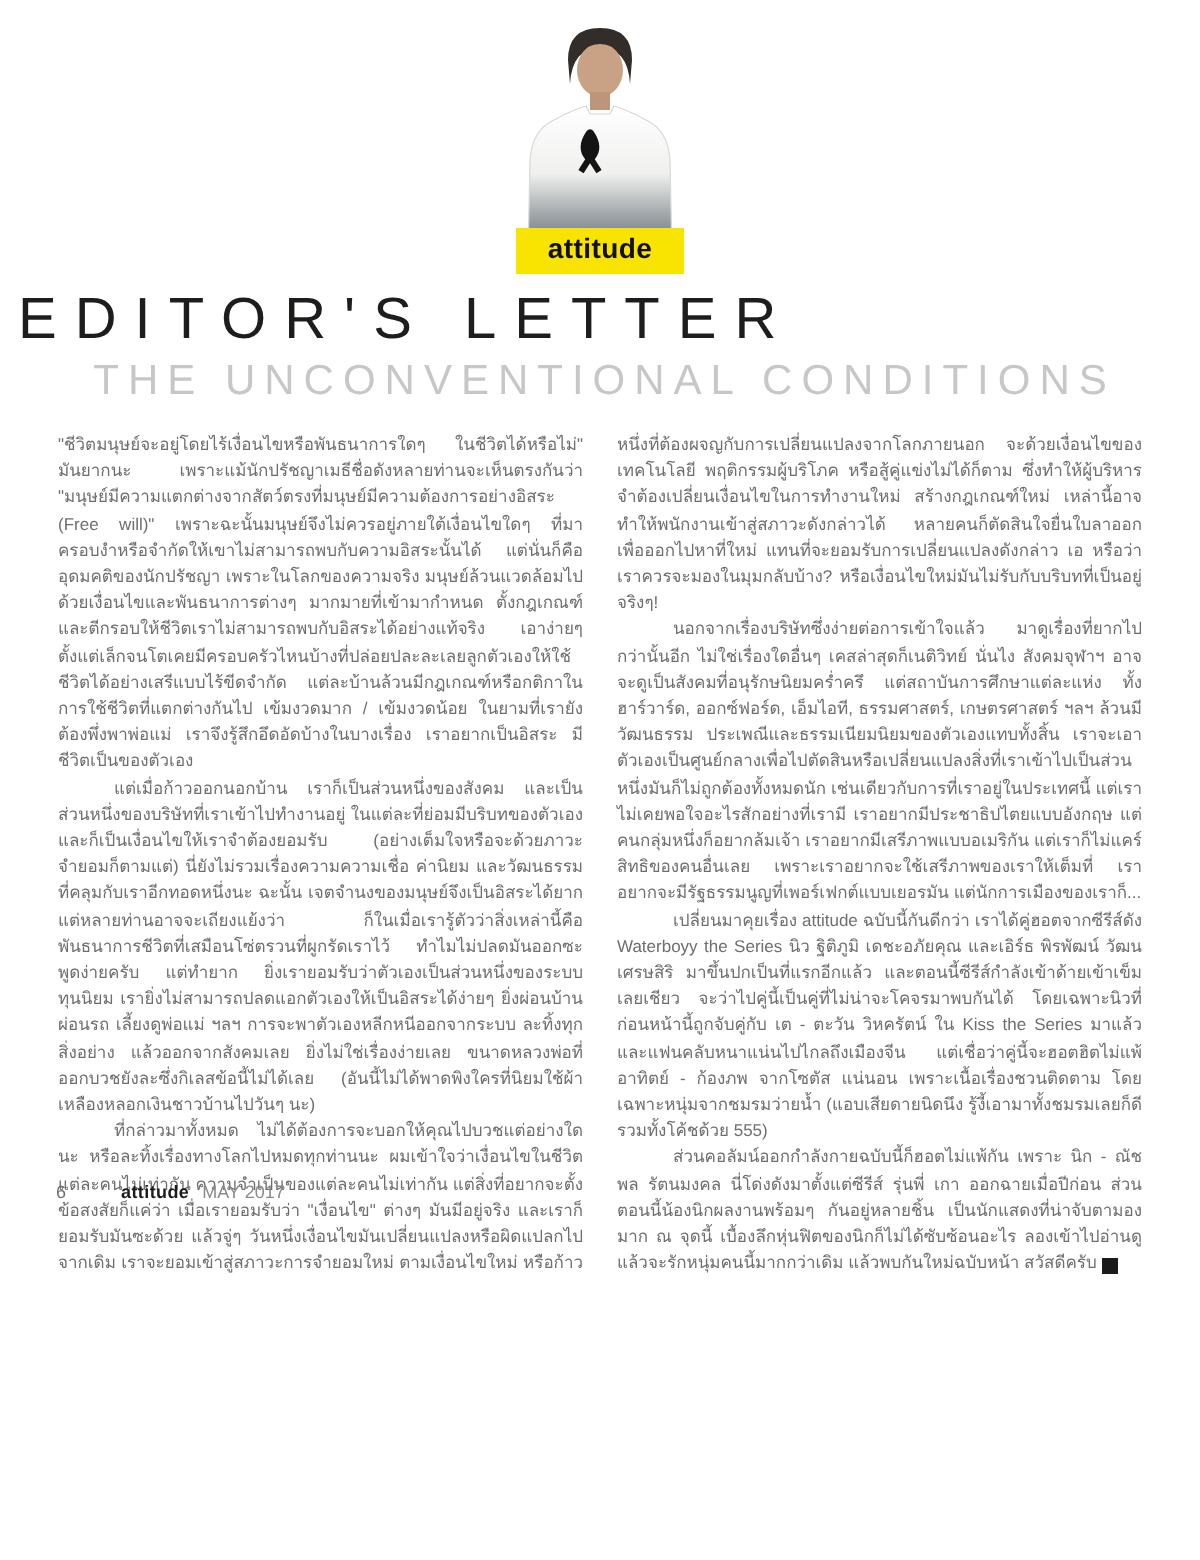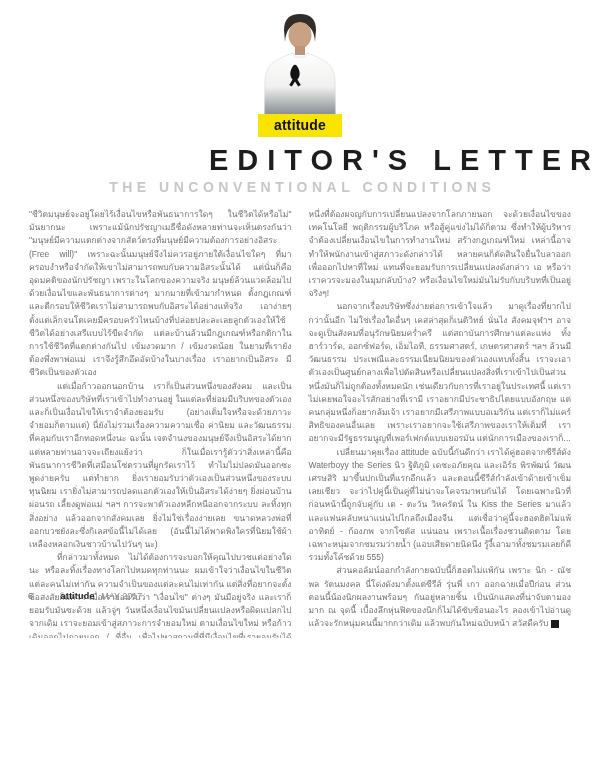--- a/index.html
+++ b/index.html
@@ -5,23 +5,23 @@
   html,body{margin:0;padding:0;background:#ffffff;}
   .page{position:relative;width:600px;height:638px;background:#ffffff;overflow:hidden;
         font-family:"Liberation Sans","DejaVu Sans",sans-serif;}
   
   .photo{width:140px;height:120px;margin:8px auto 0;display:block;position:relative;z-index:1;}
   
   .badge{width:84px;margin:-14px auto 0;position:relative;z-index:2;background:#f9e300;
          text-align:center;padding:2px 0 3px;}
   .badge span{font-weight:bold;font-size:14px;letter-spacing:.2px;color:#111;}
   
-  .title{margin:7px 0 0;text-align:right;font-size:29px;font-weight:700;color:#1d1d1b;
+  .title{margin:7px 0 0;text-align:left;font-size:29px;font-weight:400;color:#1d1d1b;
          letter-spacing:9px;text-indent:9px;}
-  .subtitle{margin:2px 0 0;text-align:center;font-size:14px;font-weight:700;color:#c7c7c7;
+  .subtitle{margin:2px 0 0;text-align:center;font-size:21px;font-weight:400;color:#c7c7c7;
             letter-spacing:4.5px;text-indent:4.5px;}
   
   .columns{display:flex;gap:17px;padding:0 29px;margin-top:13px;height:492px;overflow:hidden;}
   .col{flex:1 1 0;min-width:0;}
   .col p{margin:0;font-size:8.5px;line-height:13.2px;color:#6e6e6e;text-align:justify;}
   .col p + p{text-indent:28px;}
   .endmark{display:inline-block;background:#1a1a1a;color:#fff;font-size:7px;font-weight:bold;
            width:8px;height:8px;line-height:8px;text-align:center;margin-left:3px;}
   
   .signature{position:absolute;top:694px;right:106px;text-align:right;}

